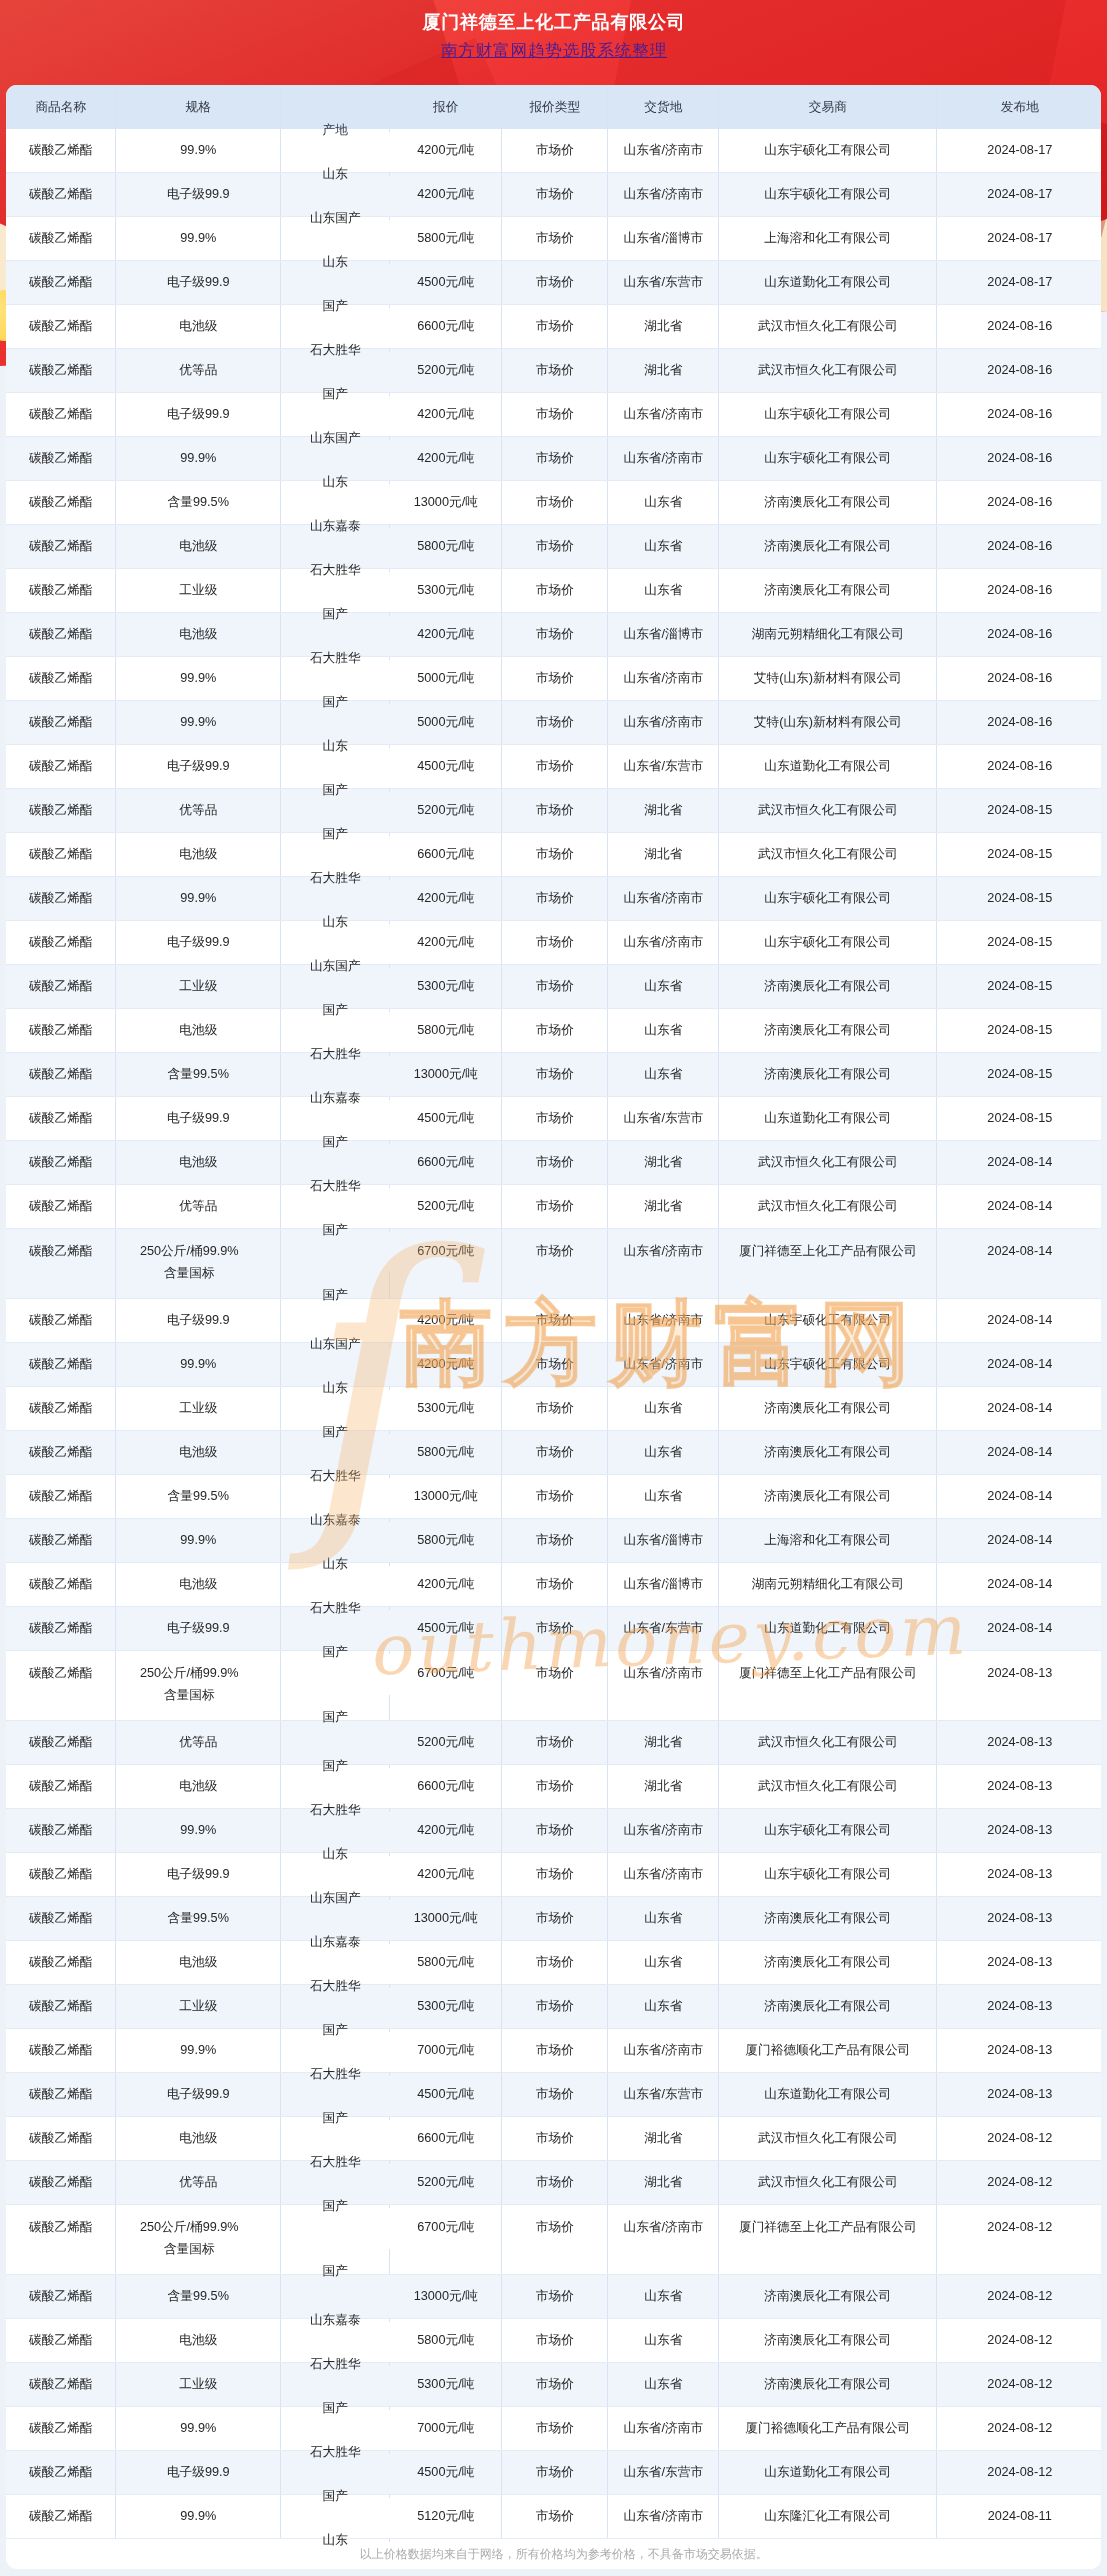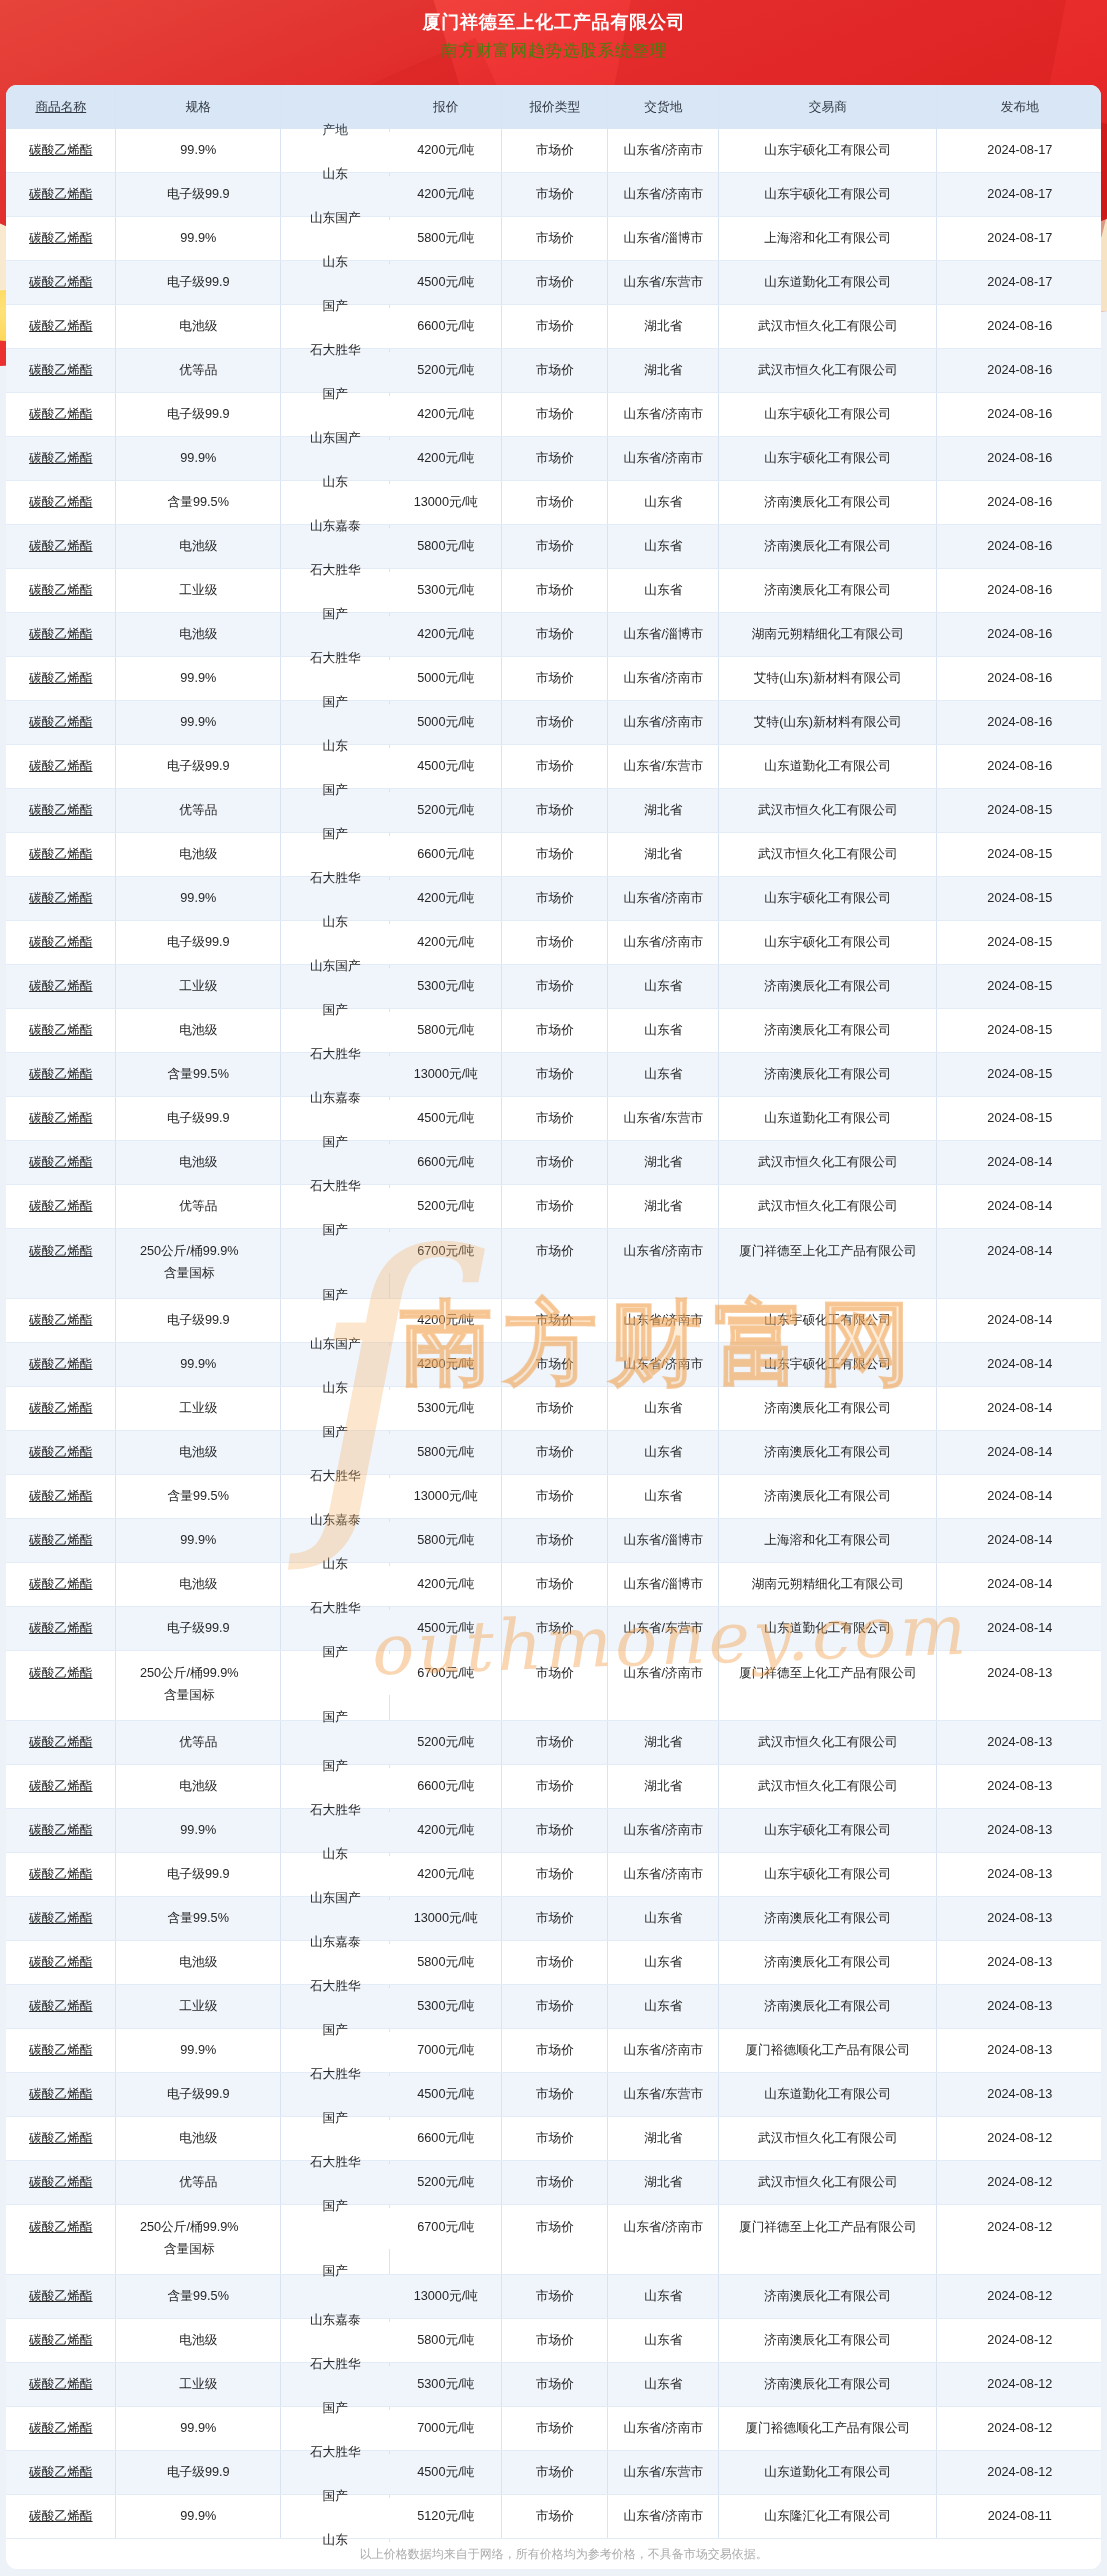--- a/index.html
+++ b/index.html
@@ -29,39 +29,39 @@
   .hero .curl-right{position:absolute;right:-32px;top:228px;width:95px;height:103px;
     background:#f6e3c4;transform:rotate(-21deg);border-radius:9.5px;}
   .hero .fold-right{position:absolute;right:-8px;top:119px;width:71px;height:111px;
     background:rgba(176,12,12,.35);transform:rotate(14deg);}
   .page-title{
     position:absolute;left:0;top:10.3px;width:100%;text-align:center;z-index:1;
     color:#ffffff;font-size:18px;font-weight:bold;letter-spacing:0.8px;
   }
   .page-subtitle{
     position:absolute;left:0;top:40px;width:100%;text-align:center;z-index:1;
-    color:#4d7c0f;font-size:16.6px;letter-spacing:0.8px;
+    color:#4c1d95;font-size:16.6px;letter-spacing:0.8px;text-decoration:underline;
   }
   
   .card{
     position:absolute;left:6.3px;top:85px;width:1095px;z-index:2;
     background:#ffffff;border-radius:11px;overflow:hidden;
   }
   .thead,.trow{display:flex;width:100%;}
   .thead{background:#d9e6f5;height:44px;}
   .thead .cell{font-size:12.7px;color:#333a45;font-weight:500;}
   .trow{height:44px;background:#ffffff;border-bottom:0.8px solid #e2ebf6;box-sizing:border-box;}
   .trow.alt{background:#f0f5fb;}
   .trow.tall{height:70px;}
   .cell{
     box-sizing:border-box;display:flex;align-items:center;justify-content:center;
     text-align:center;font-size:12.7px;color:#262626;line-height:1.75;
     padding:1.6px 6.3px;border-right:0.8px solid #d8e4f1;
   }
-  .c0{flex:0 0 110px;text-decoration:underline;}
+  .c0{flex:0 0 110px;}
   .c1{flex:0 0 165px;}
   .c2{flex:0 0 109px;margin-top:44px;}
   .c3{flex:0 0 112px;}
   .c4{flex:0 0 106px;}
   .c5{flex:0 0 111px;text-align:center;}
   .c6{flex:0 0 218px;}
   .c7{flex:0 0 165px;border-right:none;}
   .trow.tall .cell{align-items:flex-start;padding-top:11px;}
   .trow.tall .c1{padding-left:22px;padding-right:40px;}
   .tfoot{

